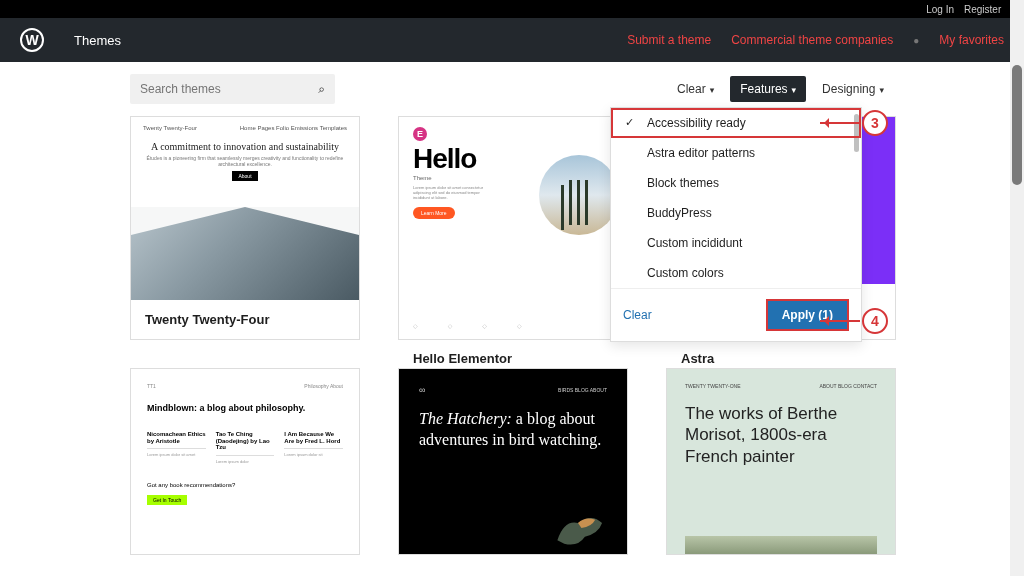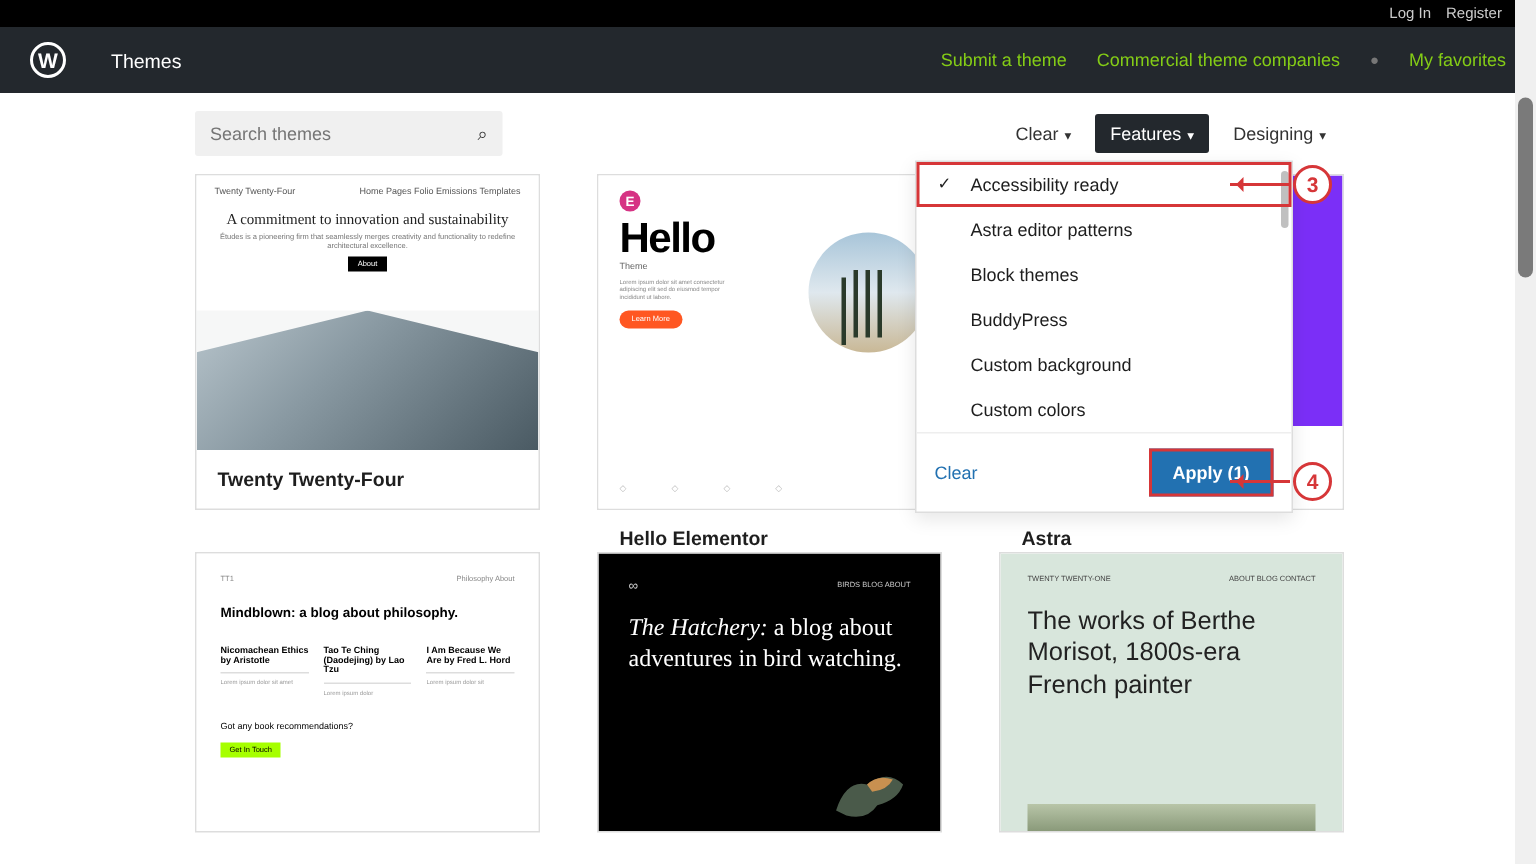--- a/index.html
+++ b/index.html
@@ -6,21 +6,21 @@
   body { font-family: -apple-system, Helvetica, Arial, sans-serif; background: #fff; width: 1024px; height: 576px; overflow: hidden; position: relative; }
 
   .topbar { background: #000; height: 18px; display: flex; justify-content: flex-end; align-items: center; padding-right: 6px; gap: 10px; }
   .topbar a { color: #ccc; font-size: 10px; text-decoration: none; }
   .topbar .srch { color: #ccc; font-size: 12px; }
 
   .masthead { background: #23282d; height: 44px; display: flex; align-items: center; padding: 0 20px; }
   .wlogo { width: 24px; height: 24px; border: 2px solid #fff; border-radius: 50%; display: flex; align-items: center; justify-content: center; color: #fff; font-size: 14px; font-weight: bold; margin-right: 30px; }
   .masthead .brand { color: #fff; font-size: 13px; }
   .masthead .rnav { margin-left: auto; display: flex; gap: 20px; align-items: center; }
-  .masthead .rnav a { color: #84cc16; font-size: 12px; text-decoration: none; }
+  .masthead .rnav a { color: #ef4444; font-size: 12px; text-decoration: none; }
   .dotSep { color: #777; font-size: 10px; }
 
   .filters { display: flex; align-items: center; padding: 12px 130px; }
   .searchBox { background: #f0f0f0; display: flex; align-items: center; width: 205px; height: 30px; padding: 0 10px; border-radius: 2px; }
   .searchBox input { background: transparent; border: none; outline: none; font-size: 12px; color: #666; flex: 1; }
   .searchBox .micon { font-size: 12px; color: #333; }
   .filterBtns { margin-left: auto; display: flex; gap: 6px; align-items: center; }
   .fbtn { font-size: 12px; padding: 6px 10px; border-radius: 2px; cursor: pointer; }
   .fbtn.plain { color: #333; }
   .fbtn.active { background: #23282d; color: #fff; }
@@ -247,21 +247,21 @@
     </div>
   </div>
 </div>
 
 <div class="dropdown">
   <div class="ddScroll"></div>
   <div class="ddItem sel hl">Accessibility ready</div>
   <div class="ddItem">Astra editor patterns</div>
   <div class="ddItem">Block themes</div>
   <div class="ddItem">BuddyPress</div>
-  <div class="ddItem">Custom background</div>
+  <div class="ddItem">Custom incididunt</div>
   <div class="ddItem">Custom colors</div>
   <div class="ddFoot">
     <span class="clr">Clear</span>
     <span class="apl">Apply (1)</span>
   </div>
 </div>
 
 <div class="annot" style="top:110px; left:820px;">
   <div class="arrow" style="width:40px; top:12px;"></div>
 </div>

